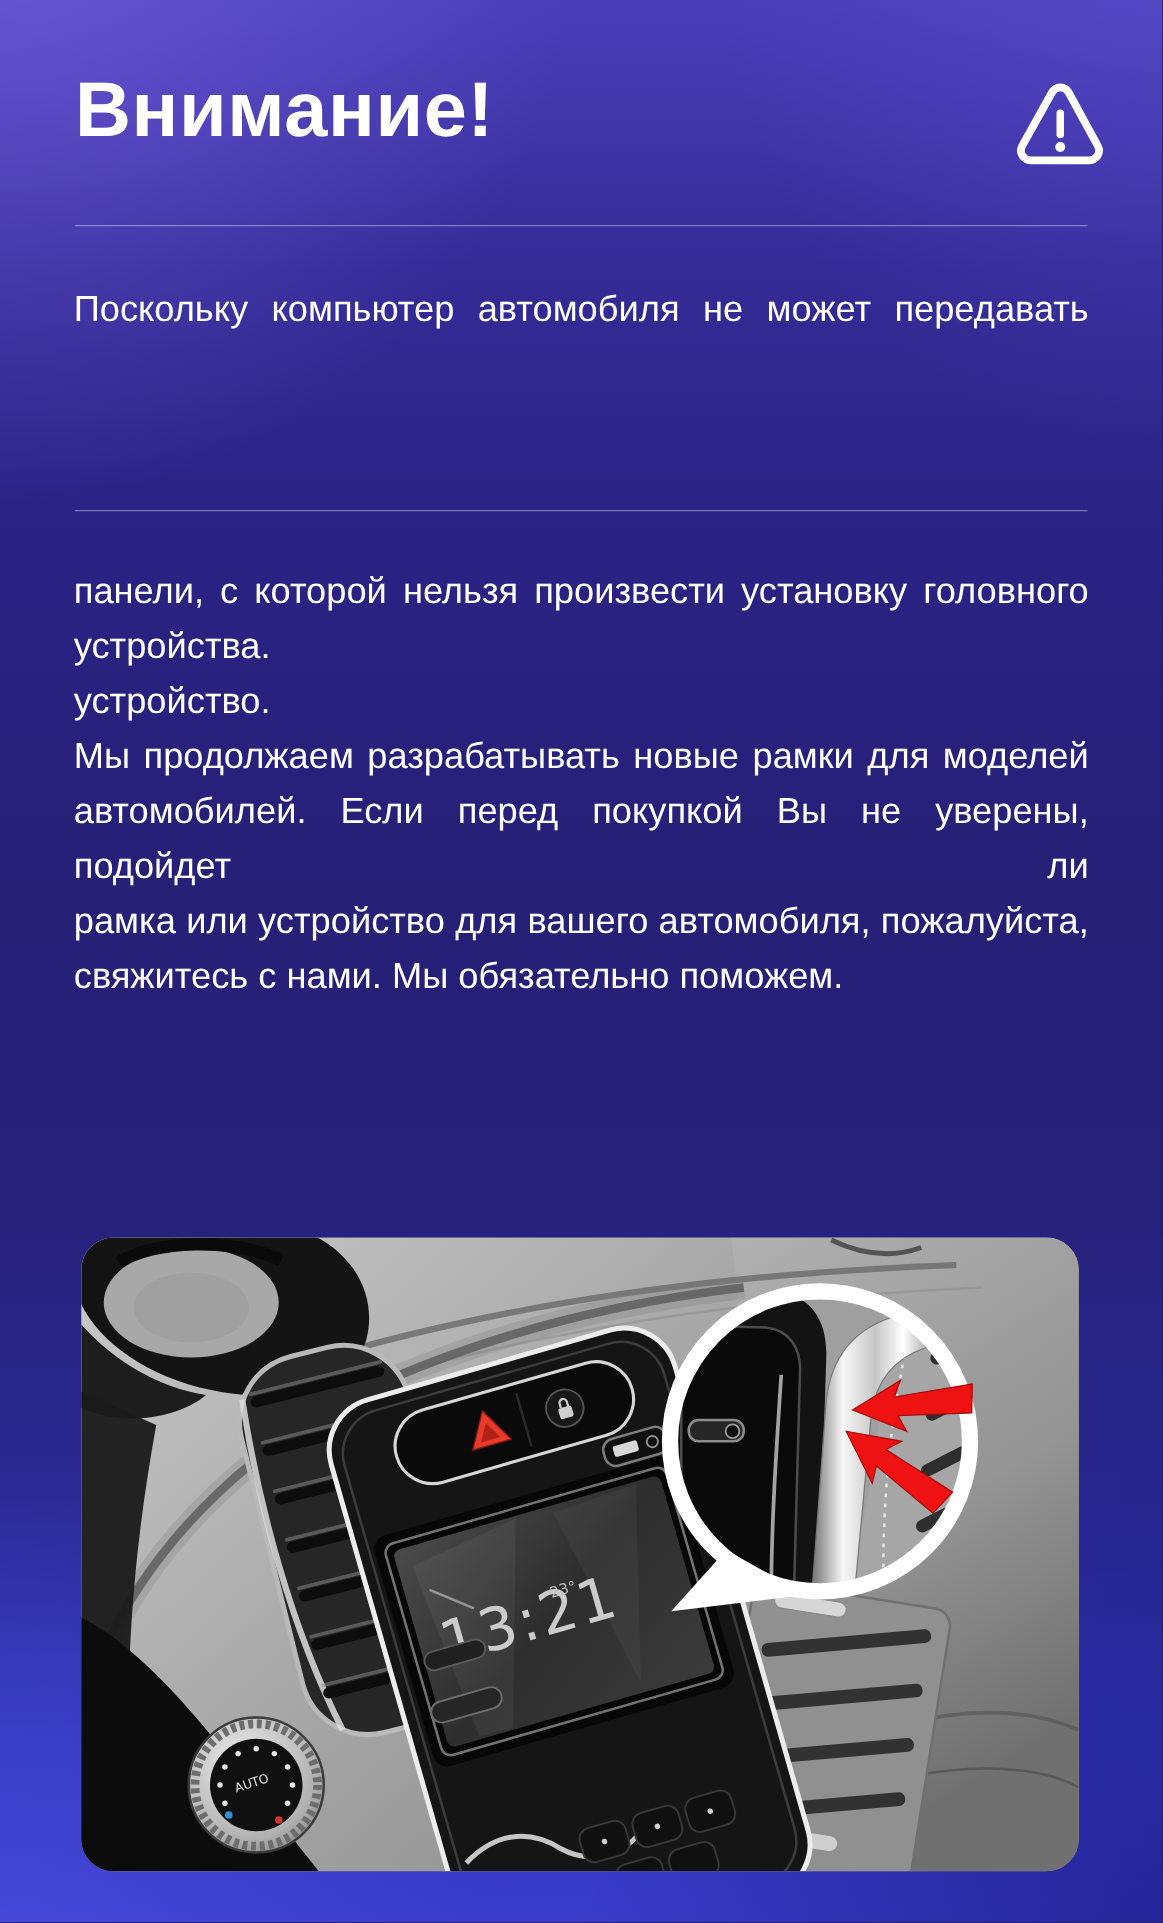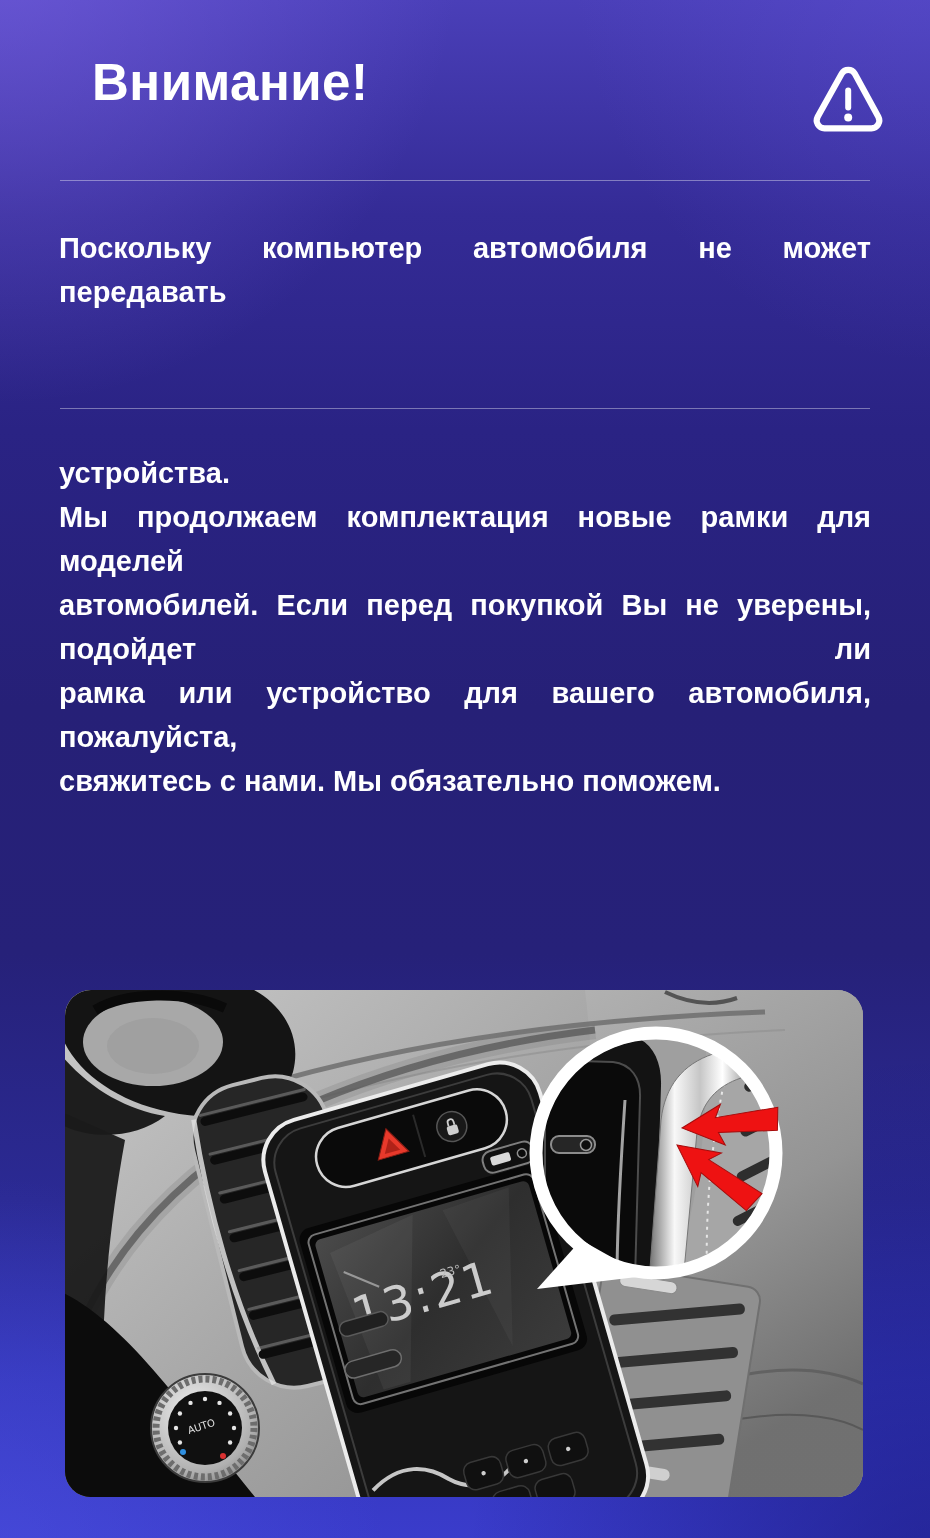--- a/index.html
+++ b/index.html
@@ -7,25 +7,25 @@
     position:relative;width:930px;height:1538px;overflow:hidden;
     font-family:"Liberation Sans","DejaVu Sans",sans-serif;
     background:
       radial-gradient(90% 55% at 0% -4%, rgba(130,105,235,0.55) 0%, rgba(130,105,235,0) 55%),
       radial-gradient(70% 50% at 100% -4%, rgba(100,85,220,0.40) 0%, rgba(100,85,220,0) 55%),
       radial-gradient(95% 65% at 102% 104%, rgba(16,16,105,0.55) 0%, rgba(16,16,105,0) 55%),
       radial-gradient(80% 50% at -2% 104%, rgba(85,90,235,0.45) 0%, rgba(85,90,235,0) 55%),
       linear-gradient(180deg,#4a3fb8 0%,#342b96 14%,#2a2384 28%,#262077 46%,#262179 62%,#2b2a94 78%,#3336bb 90%,#3a3ccb 100%);
   }
   .title-row{position:absolute;top:56px;left:60px;right:46px;display:flex;justify-content:space-between;align-items:flex-start;}
-  .title{font-size:51px;font-weight:bold;color:#ffffff;letter-spacing:.5px;line-height:1.05;margin-left:32px;}
+  .title{font-size:62px;font-weight:bold;color:#ffffff;letter-spacing:.5px;line-height:1.05;}
   .warn-icon{margin-top:8px;flex:0 0 auto;}
   .divider{position:absolute;left:60px;right:60px;height:1px;background:rgba(255,255,255,0.38);}
   #divider-1{top:180px;} #divider-2{top:408px;}
-  .para{position:absolute;left:59px;width:812px;color:#ffffff;font-size:29px;font-weight:700;}
+  .para{position:absolute;left:59px;width:812px;color:#ffffff;font-size:29px;font-weight:400;}
   .jline{line-height:44px;text-align:justify;text-align-last:justify;white-space:normal;}
   .jlast{line-height:44px;text-align:left;text-align-last:left;}
   #para-canbus{top:226px;}
   #para-block{top:451px;}
   .photo{position:absolute;left:65px;top:990px;width:798px;height:507px;border-radius:26px;overflow:hidden;background:#9a9a9a;}
   .photo svg{display:block;}
 </style>
 </head>
 <body>
 
@@ -42,22 +42,24 @@
 
   <div class="divider" id="divider-1"></div>
 
   <div class="para" id="para-canbus">
     <div class="jline">Поскольку компьютер автомобиля не может передавать</div>
   </div>
 
   <div class="divider" id="divider-2"></div>
 
   <div class="para" id="para-block">
+    <div class="jline">панели, с которой нельзя произвести установку головного</div>
     <div class="jlast">устройства.</div>
-    <div class="jline">Мы продолжаем комплектация новые рамки для моделей</div>
+    <div class="jlast">устройство.</div>
+    <div class="jline">Мы продолжаем разрабатывать новые рамки для моделей</div>
     <div class="jline">автомобилей. Если перед покупкой Вы не уверены, подойдет ли</div>
     <div class="jline">рамка или устройство для вашего автомобиля, пожалуйста,</div>
     <div class="jlast">свяжитесь с нами. Мы обязательно поможем.</div>
   </div>
 
   <div class="photo">
     <svg width="798" height="507" viewBox="0 0 798 507">
       <defs>
         <linearGradient id="gBg" x1="0" y1="0" x2="1" y2="0.7">
           <stop offset="0" stop-color="#c9c9c9"></stop>

